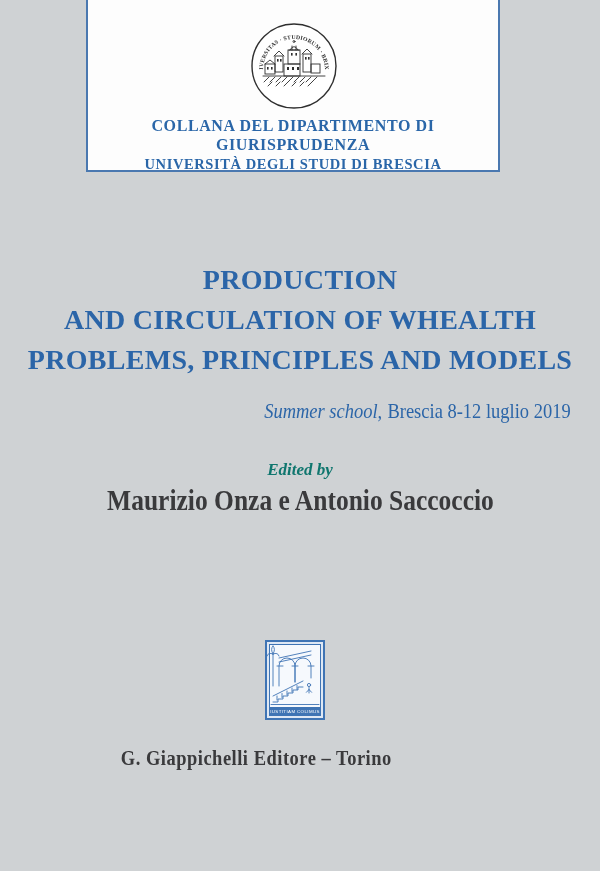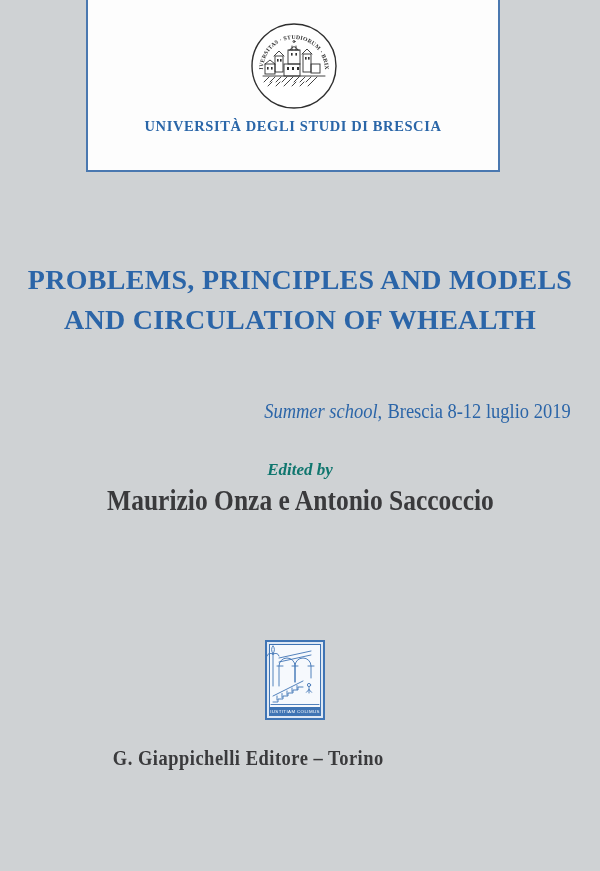--- a/index.html
+++ b/index.html
@@ -90,21 +90,21 @@
   .editor-names .squeeze { display: inline-block; transform: scaleX(0.85); transform-origin: center; }
 
   
   .publisher-logo {
     position: absolute;
     left: 265px; top: 640px;
     width: 60px; height: 80px;
   }
   .publisher-line {
     position: absolute;
-    left: 0; top: 745px;
+    left: 8px; top: 745px;
     width: 496px;
     text-align: center;
     color: #3a3a3c;
     font-size: 22px;
     font-weight: bold;
     letter-spacing: 0.6px;
     white-space: nowrap;
   }
   .publisher-line .squeeze { display: inline-block; transform: scaleX(0.84); transform-origin: center; }
 </style>
@@ -150,26 +150,28 @@
         <rect x="17" y="45" width="1.6" height="2.6"></rect>
           <rect x="21" y="45" width="1.6" height="2.6"></rect>
       </g>
       <path d="M13 54 H75"></path>
       <path d="M14 60 l5 -5 M20 60 l5 -5 M26 60 l5 -5 M32 60 l5 -5 M38 60 l5 -5 M44 60 l5 -5 M50 60 l5 -5 M56 60 l5 -5 M62 60 l5 -5"></path>
       <path d="M18 64 l4 -4 M26 64 l4 -4 M34 64 l4 -4 M42 64 l4 -4 M50 64 l4 -4 M58 64 l4 -4"></path>
     </g>
   </svg>
 
   <div class="series-lines">
+    <div class="series-line1">COLLANA DEL DIPARTIMENTO DI GIURISPRUDENZA</div>
     <div class="series-line2">UNIVERSITÀ DEGLI STUDI DI BRESCIA</div>
   </div>
 
   <div class="title-block">
+    <div>PRODUCTION</div>
+    <div>AND CIRCULATION OF WHEALTH</div>
     <div>PROBLEMS, PRINCIPLES AND MODELS</div>
-    <div>AND CIRCULATION OF WHEALTH</div>
   </div>
 
   <div class="subtitle">
     <span class="squeeze">
       <span class="subtitle-italic">Summer school,</span><span class="subtitle-rest">Brescia 8-12 luglio 2019</span>
     </span>
   </div>
 
   <div class="edited-by">Edited by</div>
   <div class="editor-names">

